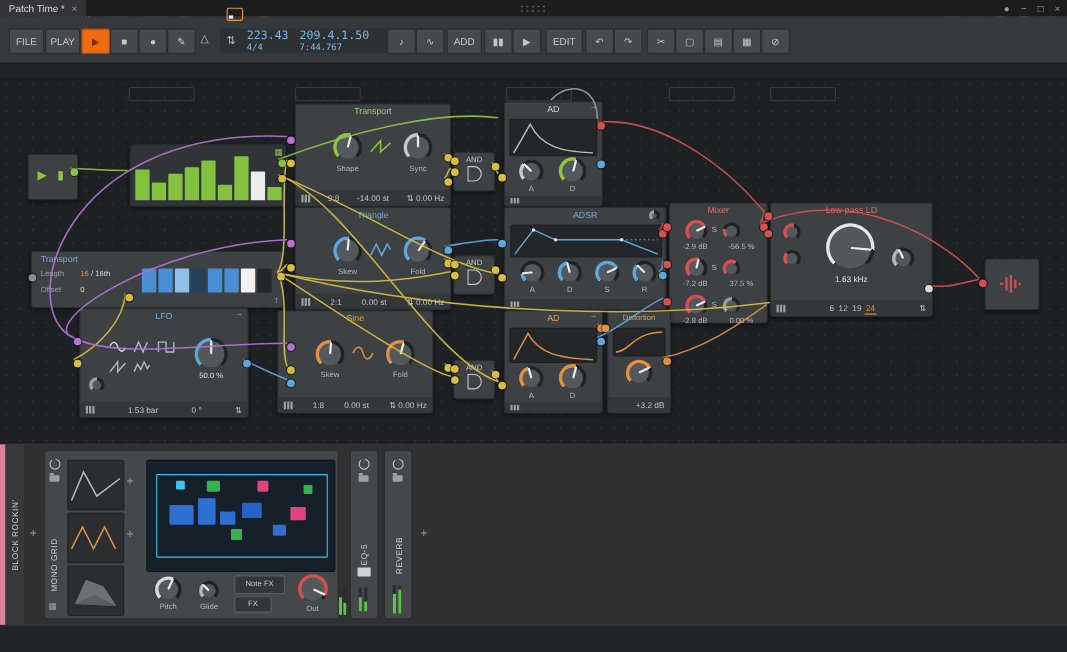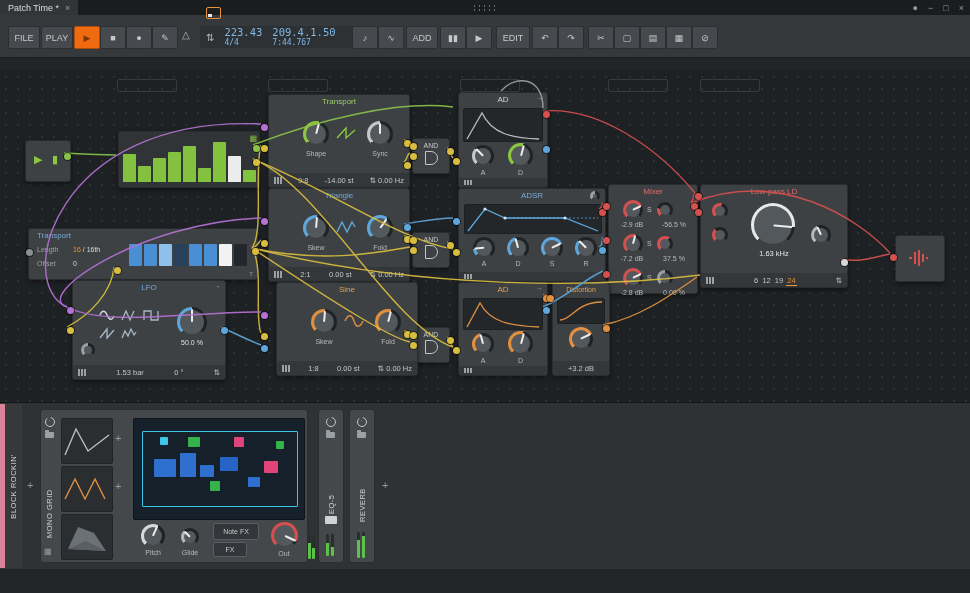--- a/index.html
+++ b/index.html
@@ -389,21 +389,21 @@
     <div class="klabel" style="left:96px;top:58px;width:46px;color:#e0e0e0;">50.0 %</div>
     <div class="knob" style="left:8px;top:62px;width:14px;height:14px;--c:#9aa0a4;--v:135deg;"></div>
     <div class="mftr">
       <span class="bars3"></span>
       <span>1.53 bar</span>
       <span>0 °</span>
       <span>⇅</span>
     </div>
   </div>
 
-  <div class="mod" style="left:276px;top:282px;width:140px;height:92px;">
+  <div class="mod" style="left:252px;top:282px;width:140px;height:92px;">
     <div class="mhdr c-orange">Sine</div>
     <div class="knob" style="left:34px;top:26px;width:26px;height:26px;--c:#e09040;--v:140deg;">
         <b class="tk" style="--t:5deg"></b>
       </div>
     <div class="klabel" style="left:26px;top:55px;width:42px;">Skew</div>
     <svg class="abs" style="left:66px;top:30px;" width="22" height="16" viewBox="0 0 22 16">
       <path d="M2,8 C5,1 9,1 11,8 S17,15 20,8" fill="none" stroke="#e09040" stroke-width="1.4"></path>
       </svg>
     <div class="knob" style="left:98px;top:26px;width:26px;height:26px;--c:#e09040;--v:150deg;">
         <b class="tk" style="--t:15deg"></b>
@@ -441,21 +441,21 @@
   <div class="mod" style="left:552px;top:282px;width:56px;height:92px;">
     <div class="mhdr c-orange" style="font-size:7px;">Distortion</div>
     <div class="scope" style="left:4px;top:15px;width:46px;height:24px;">
       <svg width="46" height="24" viewBox="0 0 46 24">
           <path d="M2,21 C14,21 18,3 44,3" fill="none" stroke="#e09040" stroke-width="1.3"></path>
         </svg>
     </div>
     <div class="knob" style="left:16px;top:44px;width:24px;height:24px;--c:#e09040;--v:200deg;">
         <b class="tk" style="--t:65deg"></b>
       </div>
-    <div class="mftr" style="justify-content:center;">
+    <div class="mftr" style="justify-content:flex-end;">
       <span>+3.2 dB</span>
     </div>
   </div>
 
   <div class="mod" style="left:895px;top:235px;width:48px;height:45px;">
     <svg class="abs" style="left:11px;top:13px;" width="26" height="18" viewBox="0 0 26 18">
       <path d="M2,9 H5 M8,3 V15 M12,1 V17 M16,5 V13 M20,8 V10" stroke="#d6504e" stroke-width="2" fill="none"></path>
       </svg>
   </div>
 

